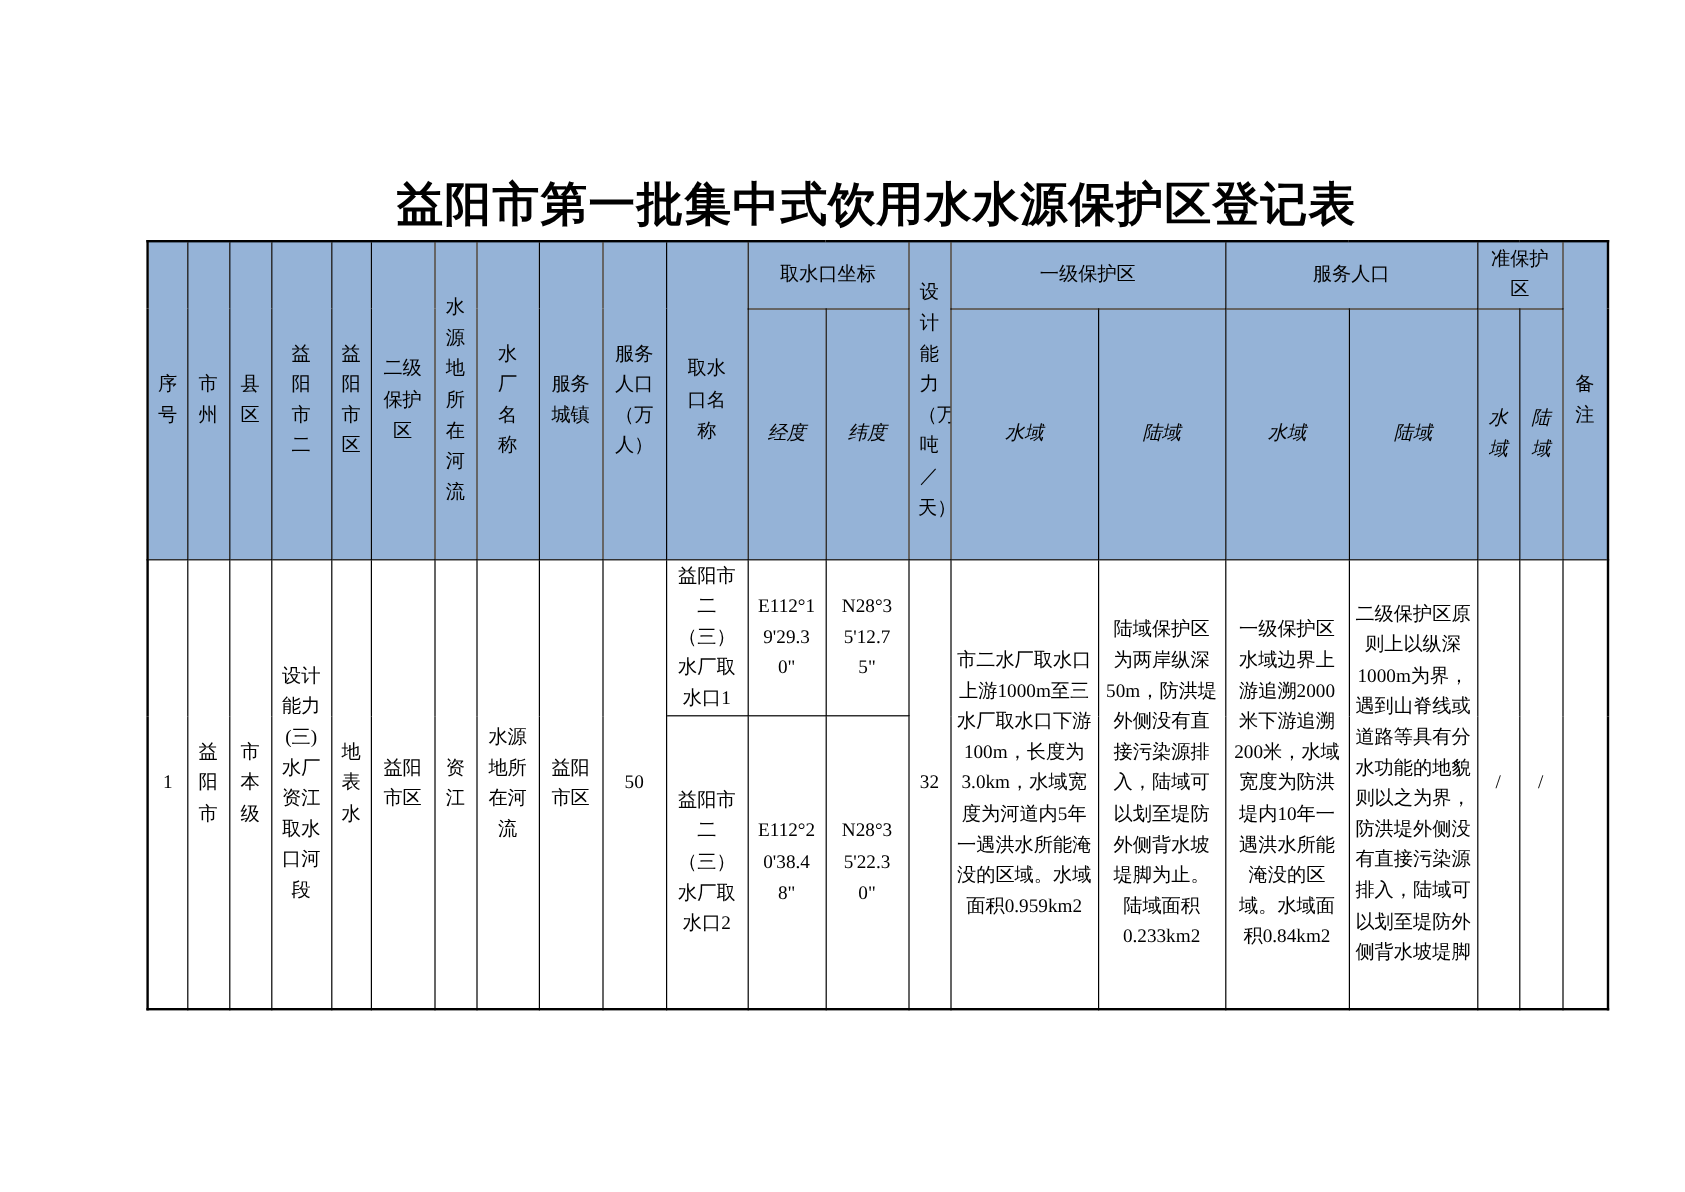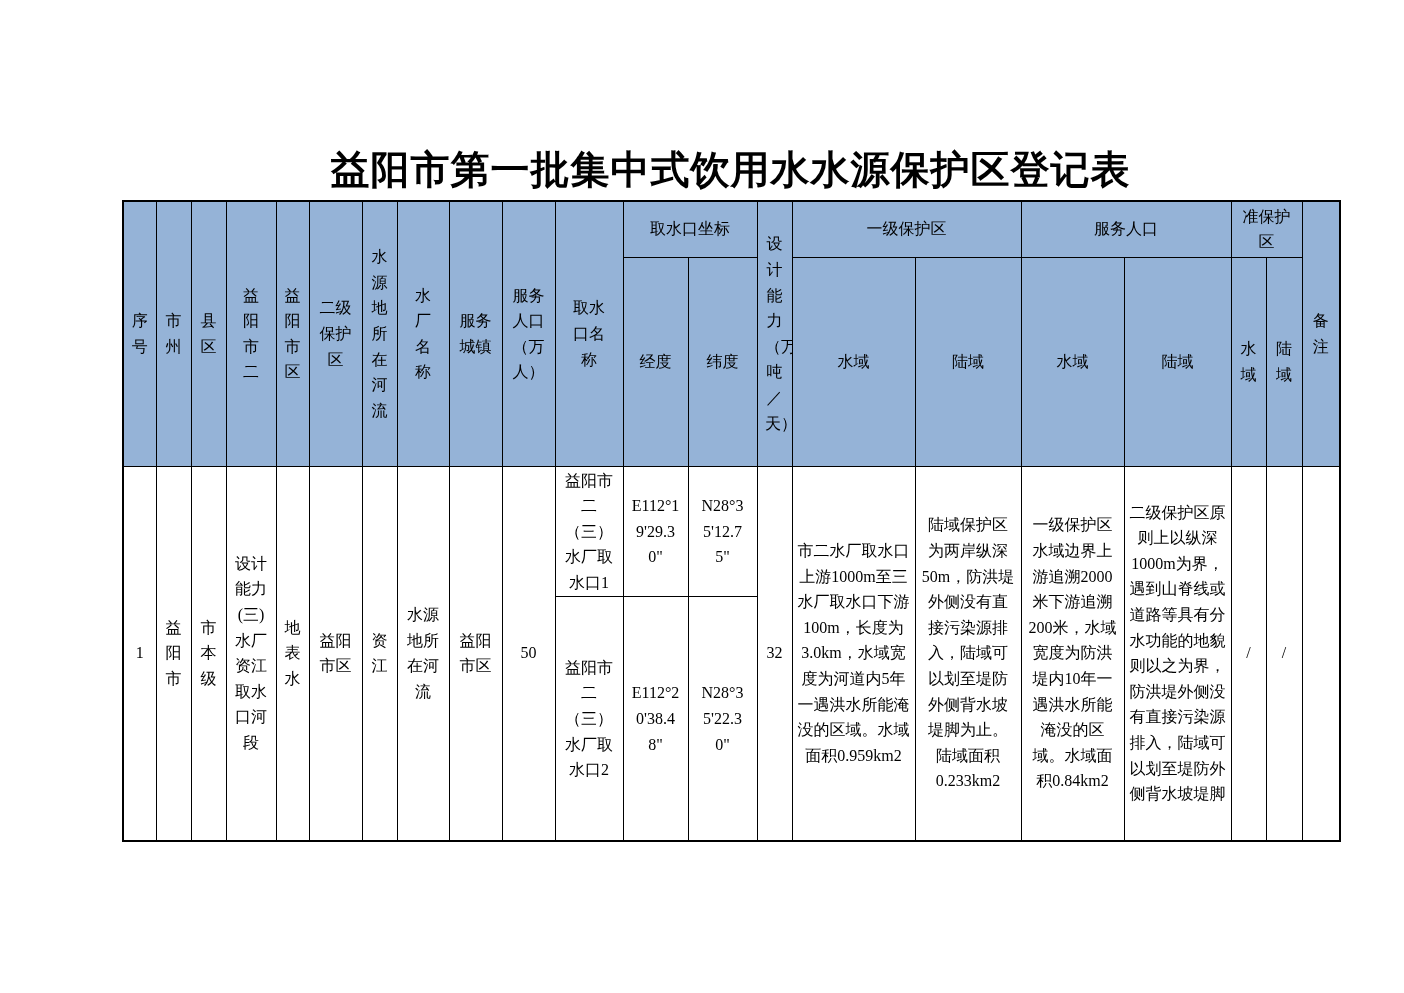--- a/index.html
+++ b/index.html
@@ -47,21 +47,21 @@
     font-weight: normal;
     line-height: 1.6;
     padding: 1px 3px;
     overflow: hidden;
   }
   table.reg th {
     background: var(--hdr, #95B3D7);
   }
   
   tr.hr1 { height: 56px; }
-  tr.hr2 { height: 209px; }
+  tr.hr2 { height: 209px; font-style: italic; }
   tr.br1 { height: 120px; }
   tr.br2 { height: 244px; }
   
   .inner { margin: 0 auto; word-break: break-all; }
   .w1 { width: 19px; }       
   .w2 { width: 34px; }       
   .w3 { width: 52px; }       
   .coord { width: 50px; }    
   .zone { word-break: normal; padding: 0 2px; }
   .slash-cell { font-size: 16px; }

